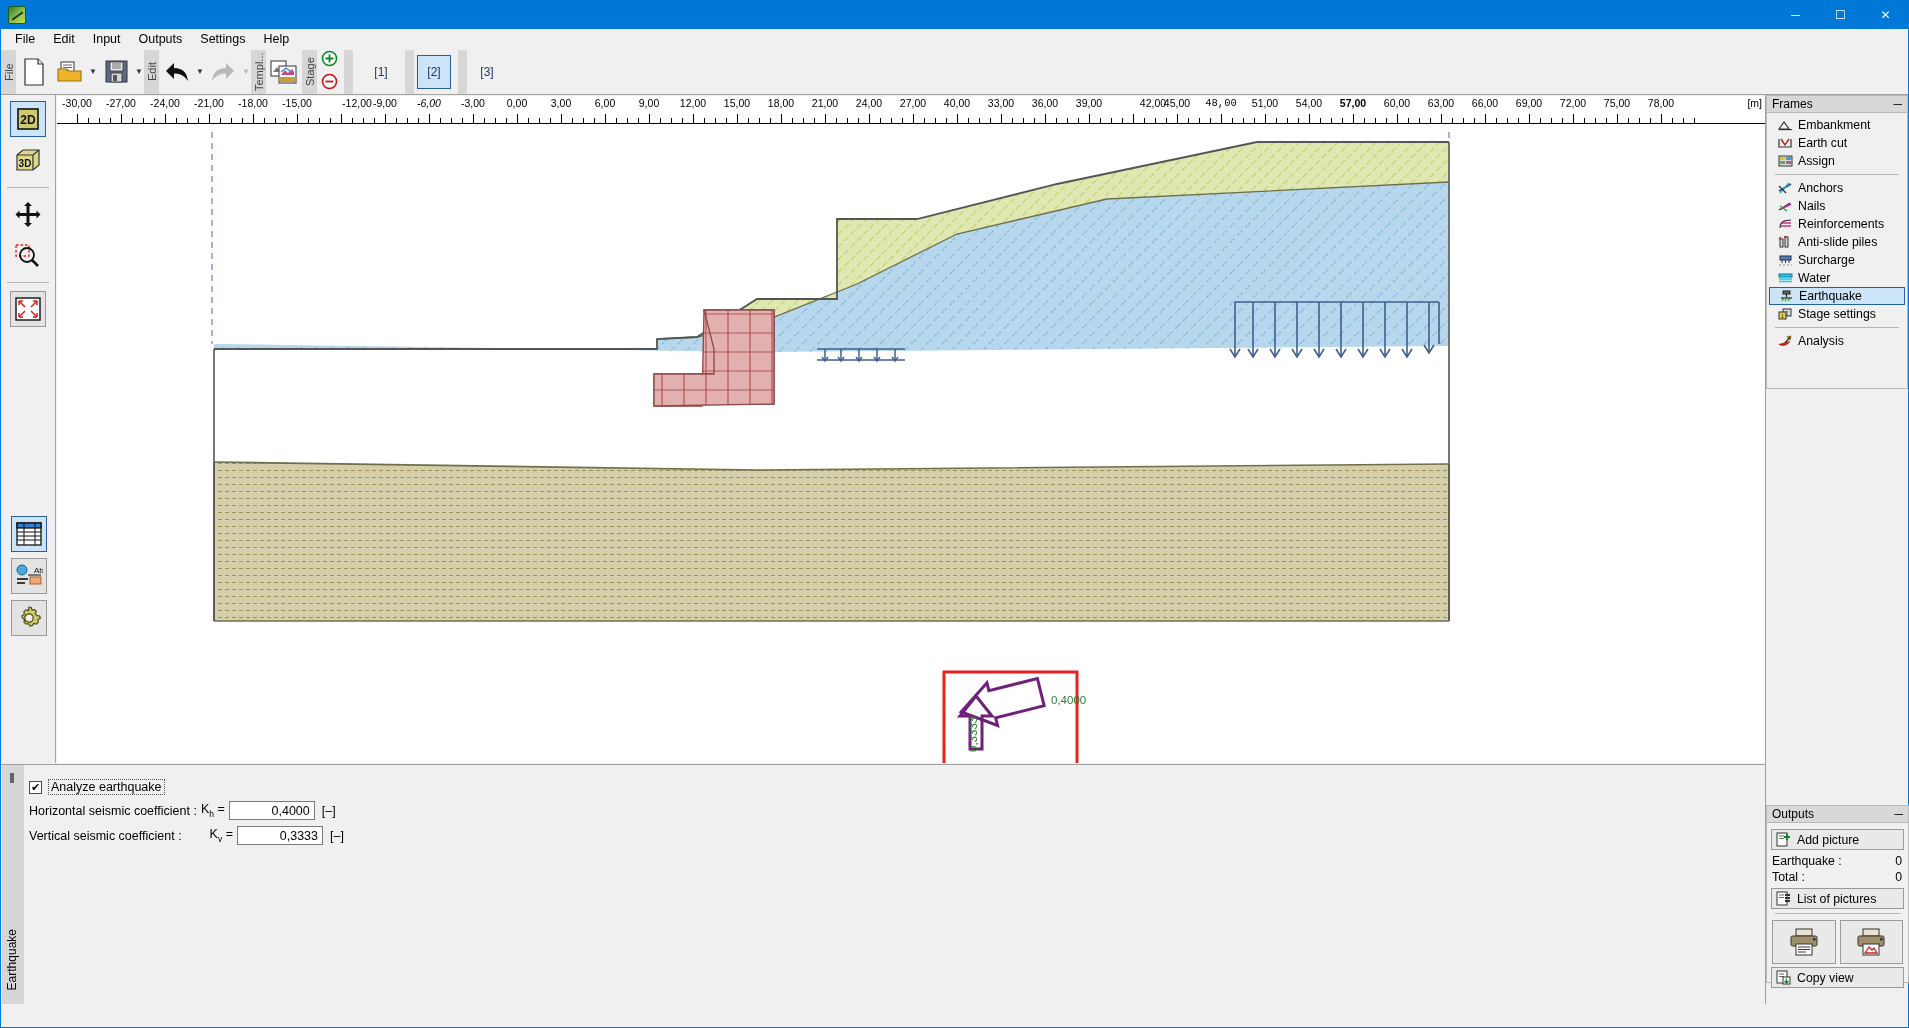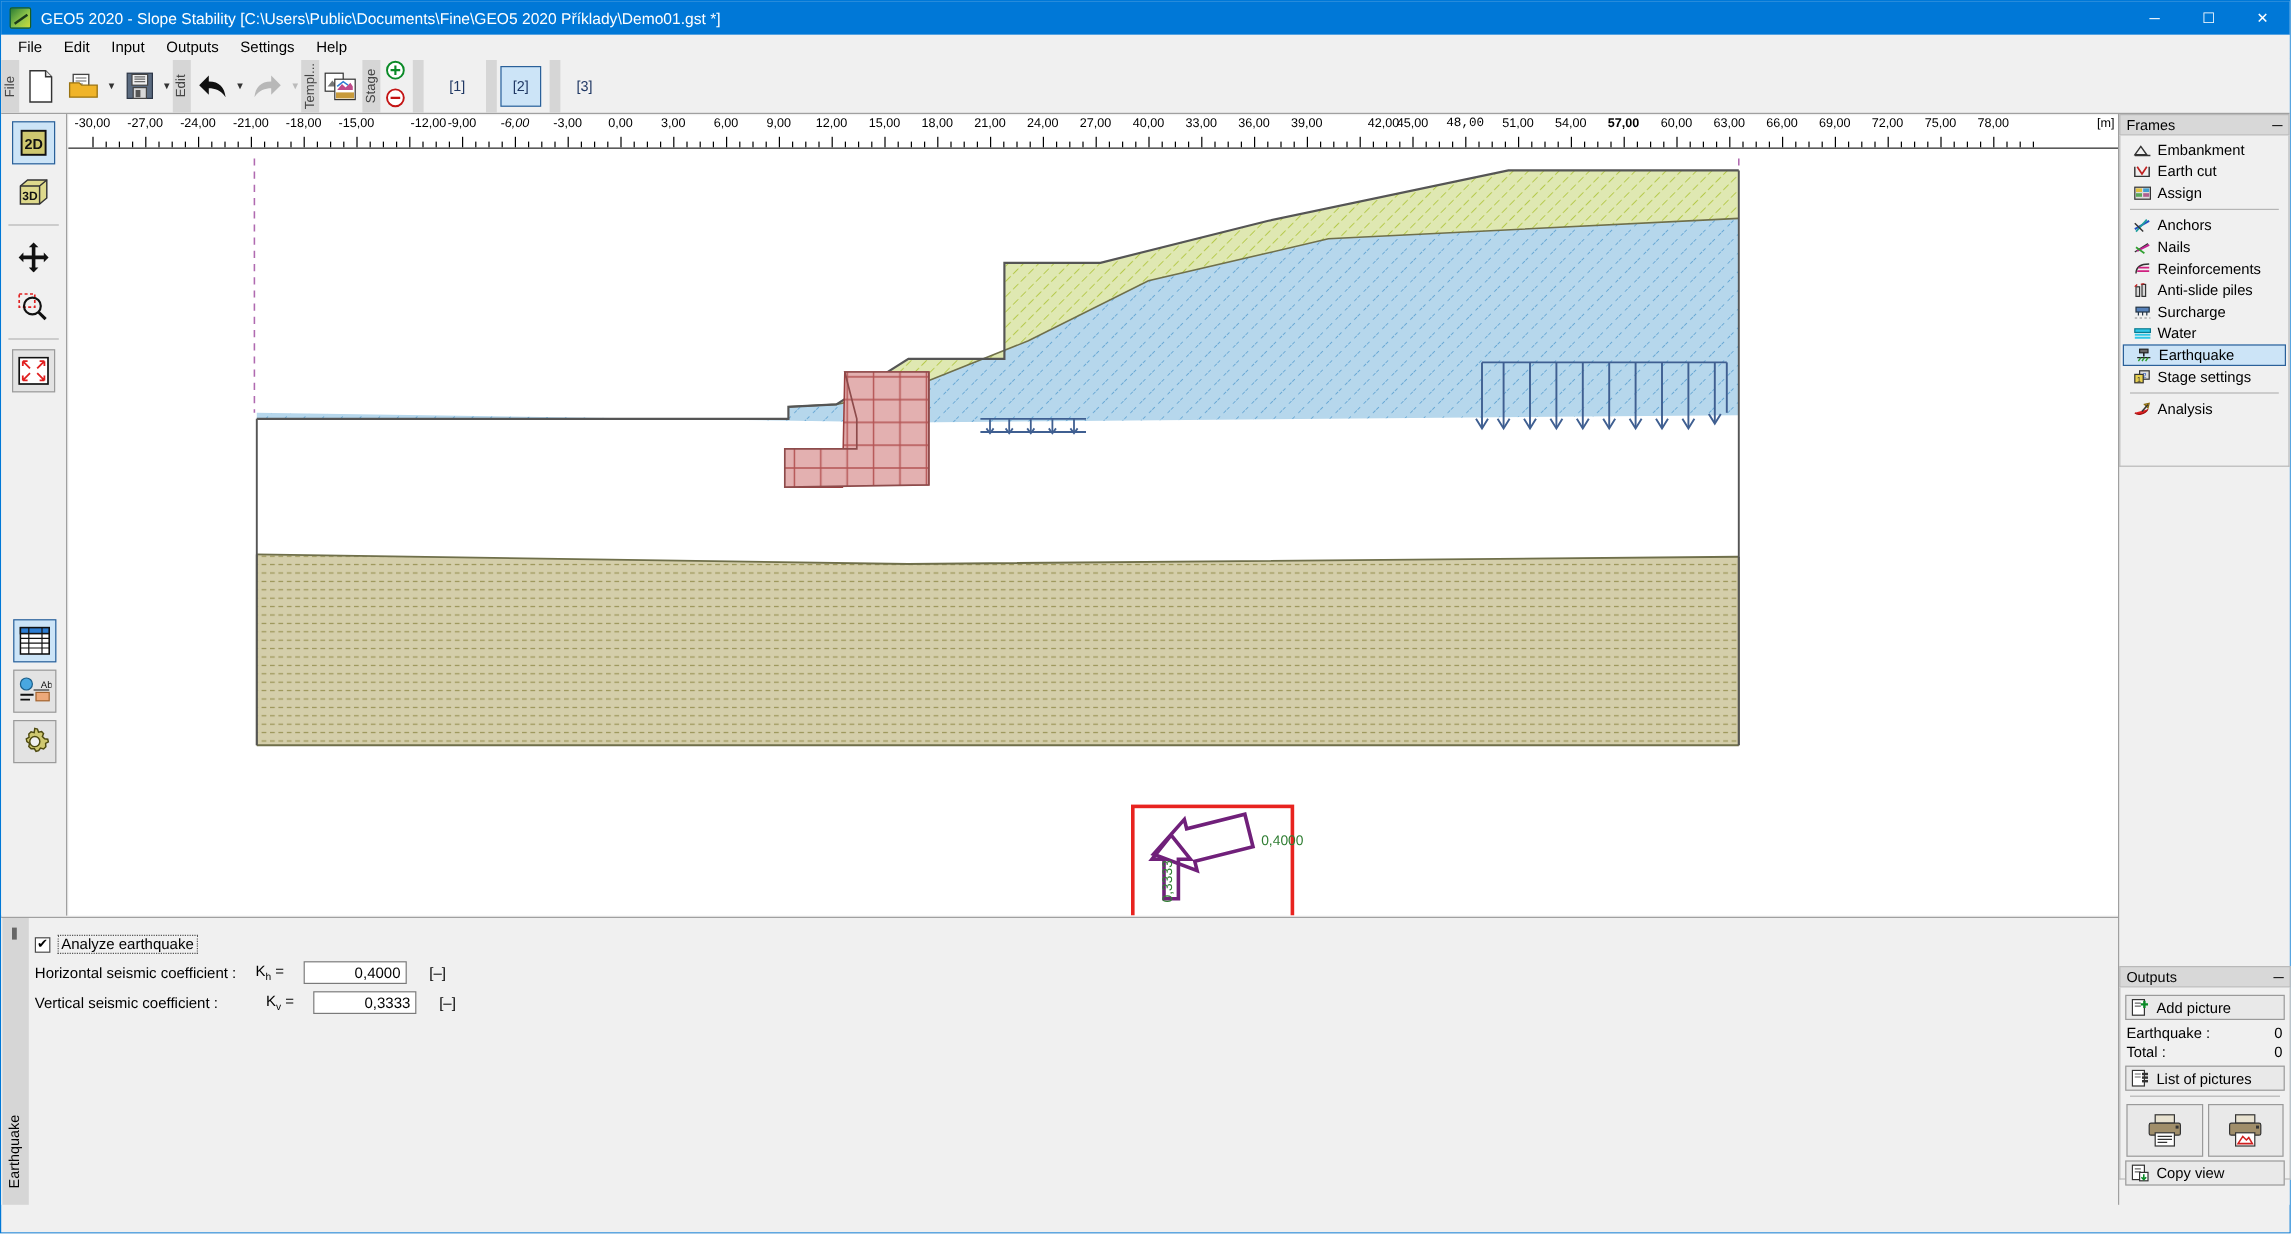--- a/index.html
+++ b/index.html
@@ -82,21 +82,21 @@
   .vtabstrip { position:absolute; left:1px; top:0px; width:22px; height:239px; background:#d6d6d6;}
   .vgrip { position:absolute; left:8px; top:8px; width:4px; height:10px; background:#666; }
   .vtablabel { position:absolute; left:3px; bottom:14px; writing-mode:vertical-rl;
                transform:rotate(180deg); font-size:12px; color:#000; }
   .formarea { position:absolute; left:24px; top:6px; }
   .chkrow { display:flex; align-items:center; margin:8px 0 6px 4px; }
   .chkbox { width:13px; height:13px; border:1px solid #4a4a4a; background:#fff;
             display:flex; align-items:center; justify-content:center; margin-right:6px;
             font-size:11px; line-height:1; color:#000;}
   .chklabel { font-size:12.5px; border:1px dotted #555; padding:0 2px; }
-  .frow { display:flex; align-items:center; margin:6px 0 6px 4px; font-size:12.5px;gap:12px; }
+  .frow { display:flex; align-items:center; margin:6px 0 6px 4px; font-size:12.5px; }
   .flabel { white-space:nowrap; }
   .fsym { margin-left:4px; margin-right:4px; white-space:nowrap; }
   .finput { width:86px; height:19px; border:1px solid #7a7a7a; background:#fff;
             text-align:right; padding:0 4px; font-size:12.5px;
             font-family:"Liberation Sans", sans-serif; line-height:17px; }
   .funit { margin-left:7px; }
   sub { font-size:8.5px; }
 
   
   .rightbar { position:absolute; left:1764px; top:94px; width:143px; height:909px;
@@ -127,21 +127,20 @@
                align-items:center; }
   .statustext { margin-left:72px; font-size:12.3px; }
 </style>
 </head>
 <body>
 
 <div id="app">
 
   <div class="titlebar">
     <div class="title-icon"></div>
-    <div class="title-text">GEO5 2020 - Slope Stability [C:\Users\Public\Documents\Fine\GEO5 2020 Příklady\Demo01.gst *]</div>
     <div class="winbtns">
       <div class="winbtn">─</div>
       <div class="winbtn">☐</div>
       <div class="winbtn close">✕</div>
     </div>
   </div>
 
   <div class="menubar">
     <div class="menuitem">File</div>
     <div class="menuitem">Edit</div>

